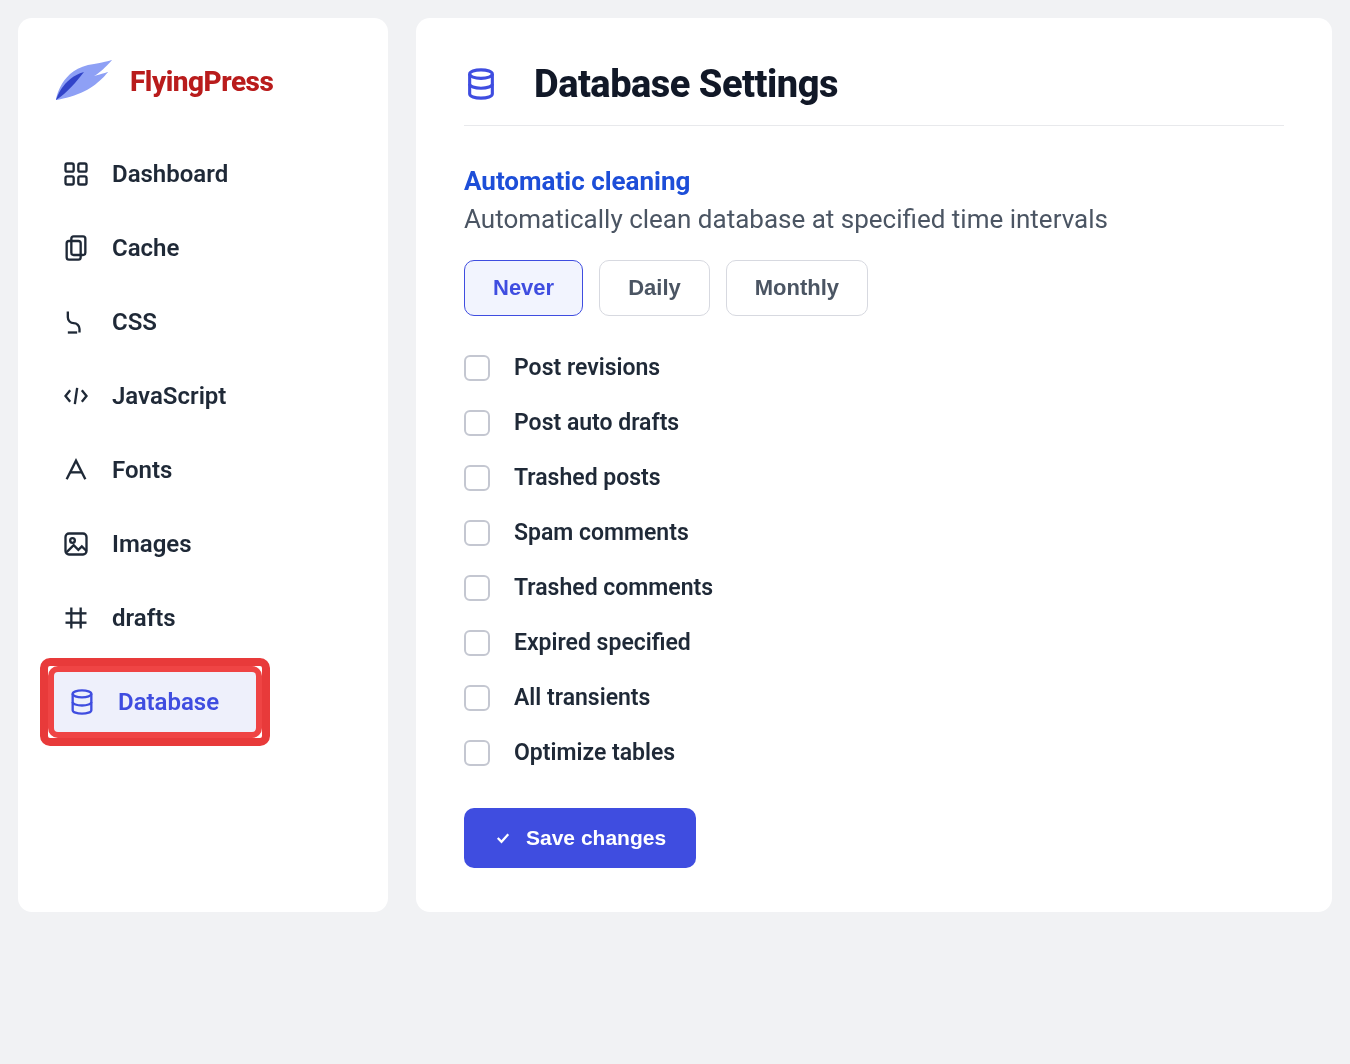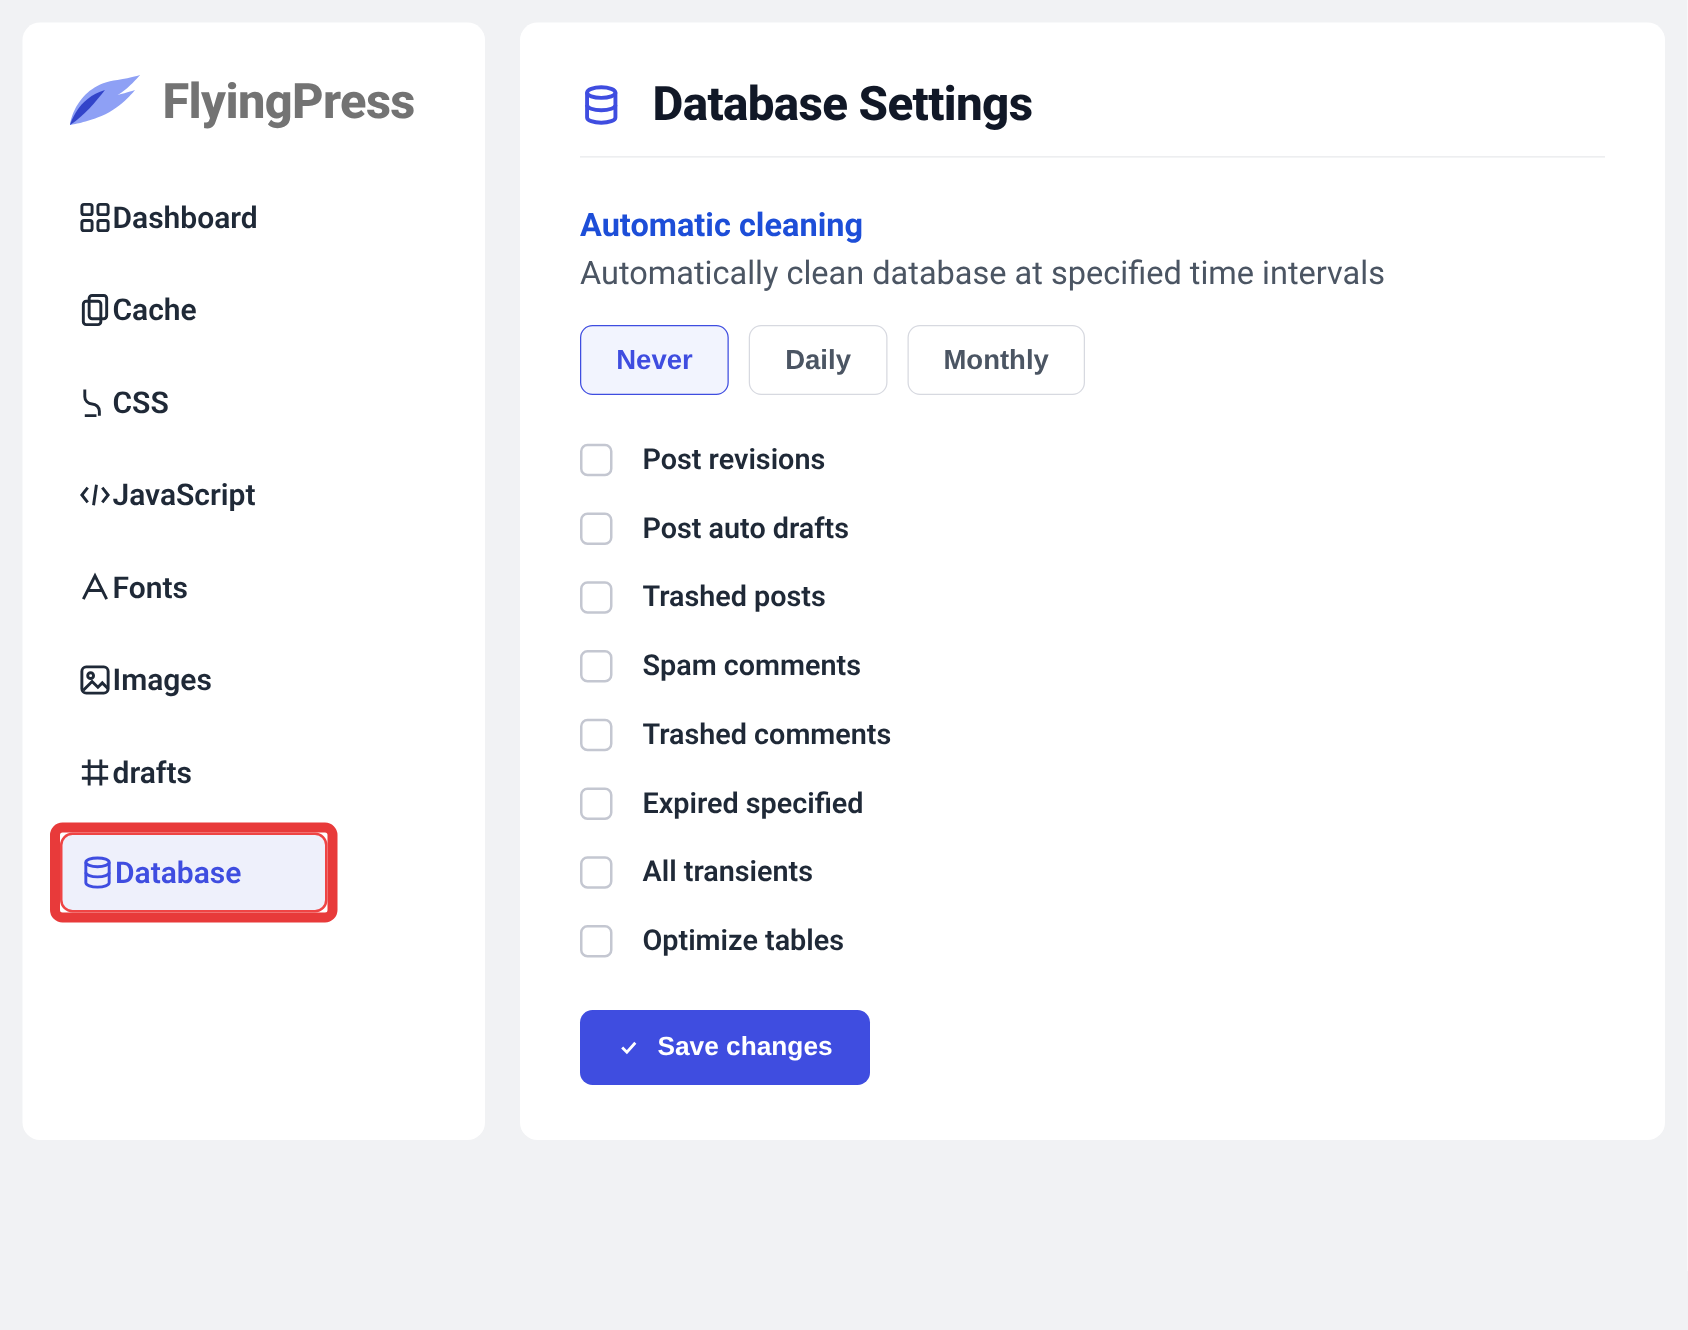--- a/index.html
+++ b/index.html
@@ -27,47 +27,48 @@
       align-items: center;
       gap: 16px;
       padding: 0 8px 36px 8px;
     }
     .logo-mark {
       width: 60px;
       height: 46px;
       flex-shrink: 0;
     }
     .logo-text {
-      font-size: 39px;
+      font-size: 28px;
       font-weight: 800;
-      color: #737373;
+      color: #b91c1c;
       letter-spacing: -0.5px;
     }
     .nav { display: flex; flex-direction: column; gap: 6px; }
     .nav-item {
       display: flex;
       align-items: flex-start;
+      gap: 22px;
       padding: 20px 16px;
       border-radius: 10px;
       cursor: pointer;
       color: #1f2937;
       font-size: 24px;
       font-weight: 600;
     }
     .nav-item .nav-icon {
       width: 28px;
       height: 28px;
       stroke: #1f2937;
       stroke-width: 2;
       fill: none;
       flex-shrink: 0;
     }
     .nav-item.active {
       background: #eef0fb;
-      border: 2px solid #ef4444;
+      border: 6px solid #ef4444;
       color: #3f4de0;
     }
     .nav-item.active .nav-icon {
       stroke: #3f4de0;
     }
     .highlight-box {
       border: 8px solid #e83a3a;
       border-radius: 10px;
       padding: 0;
       margin-left: -6px;
@@ -80,21 +81,21 @@
     .main {
       flex: 1;
       background: #ffffff;
       border-radius: 14px;
       padding: 44px 48px;
       min-width: 0;
     }
     .page-header {
       display: flex;
       align-items: center;
-      gap: 24px;
+      gap: 36px;
       padding-bottom: 19px;
       border-bottom: 1px solid #e8e9ec;
       margin-bottom: 40px;
     }
     .page-header .header-icon {
       width: 34px;
       height: 34px;
       stroke: #3f4de0;
       stroke-width: 2.2;
       fill: none;

